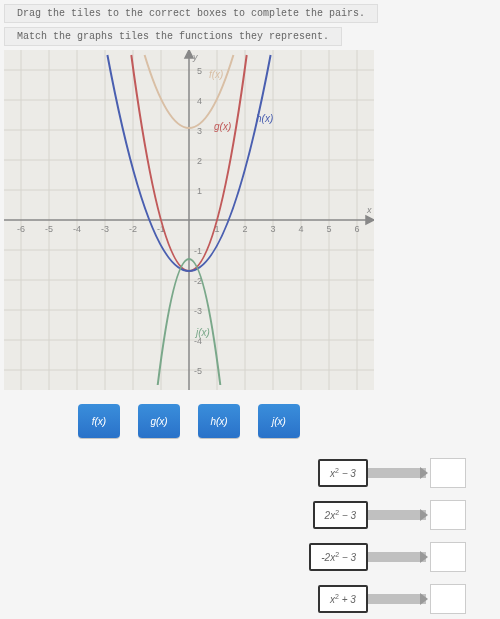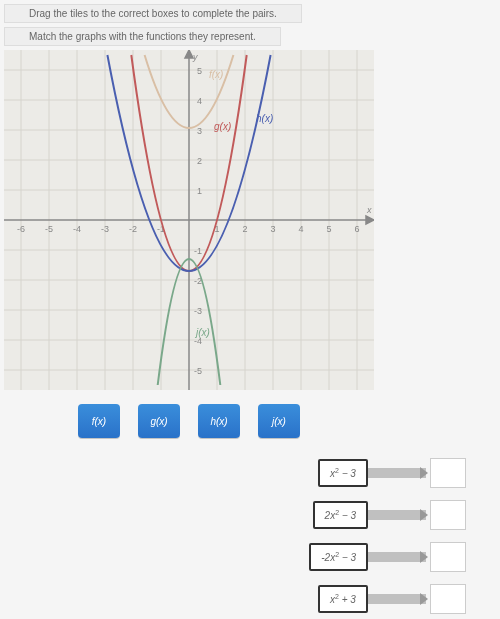--- a/index.html
+++ b/index.html
@@ -8,24 +8,25 @@
       height: 619px;
       background: #f5f5f5;
       font-family: Arial, sans-serif;
       font-size: 11px;
       color: #666;
       padding: 4px;
     }
     .instruction-bar {
       background: #eee;
       border: 1px solid #ddd;
-      padding: 3px 24px;
+      padding: 3px 12px;
       margin-bottom: 4px;
       font-size: 10px;
       display: inline-block;
+      font-family: Liberation Mono, monospace;
     }
     .graph-container {
       width: 370px;
       height: 340px;
       background: #ecebe7;
       position: relative;
       margin-bottom: 14px;
     }
     .graph-svg {
       position: absolute;
@@ -105,21 +106,21 @@
       font-size: 10px;
     }
   </style>
 </head>
 <body>
 
 
 
 <div class="instruction-bar">Drag the tiles to the correct boxes to complete the pairs.</div>
 <br>
-<div class="instruction-bar">Match the graphs with the functions they represent.</div>
+<div class="instruction-bar">Match the graphs tiles the functions they represent.</div>
 
 <div class="graph-container">
   <svg class="graph-svg" viewBox="0 0 370 340">
 
     <g stroke="#d6d4cd" stroke-width="1">
 
       <line x1="17" y1="0" x2="17" y2="340"></line>
         <line x1="45" y1="0" x2="45" y2="340"></line>
         <line x1="73" y1="0" x2="73" y2="340"></line>
         <line x1="101" y1="0" x2="101" y2="340"></line>

